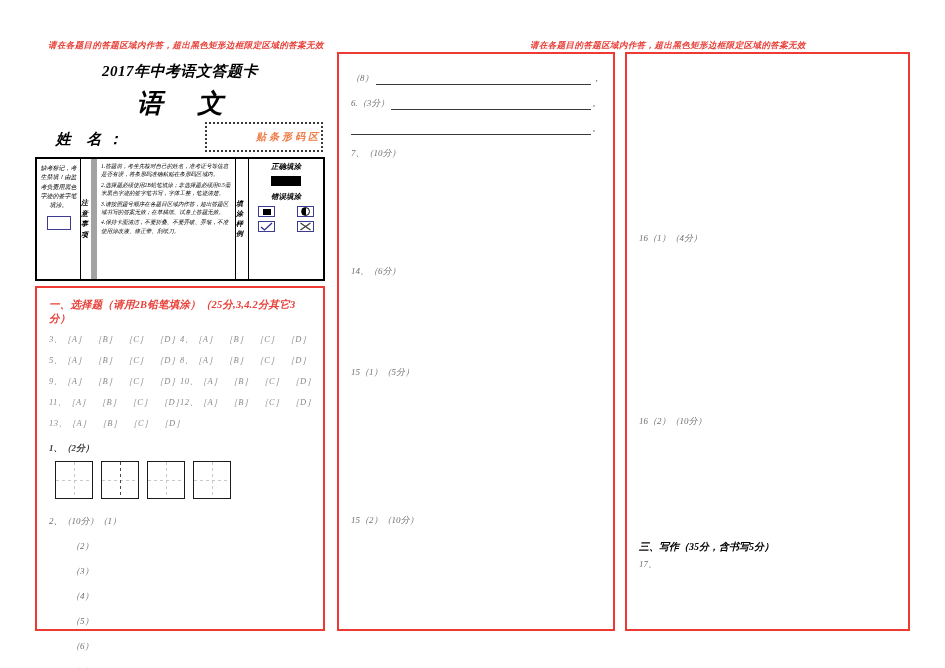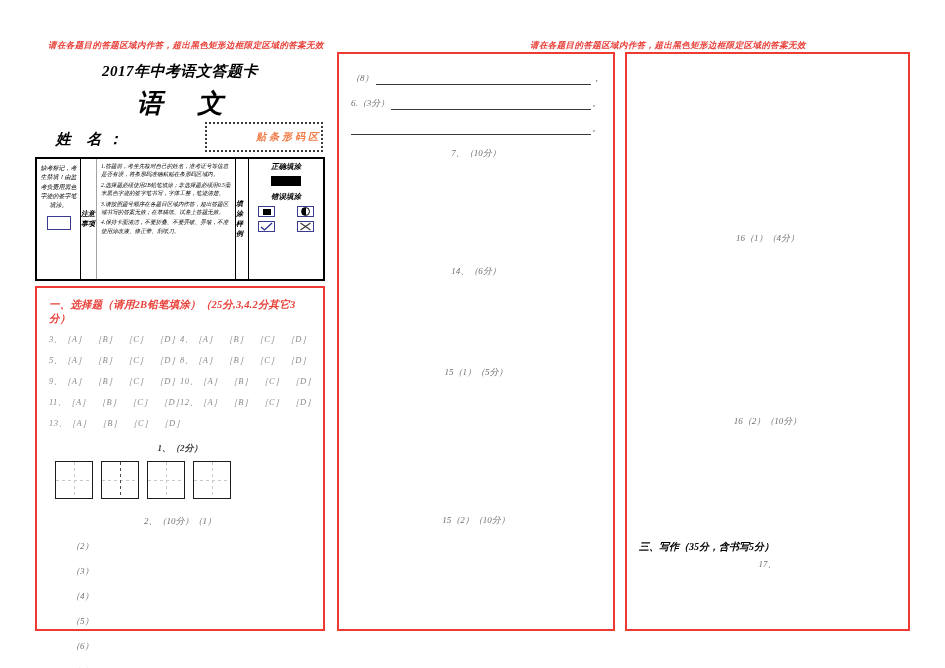--- a/index.html
+++ b/index.html
@@ -115,21 +115,21 @@
     line-height: 1.55;
     text-align: center;
   }
   .nt-c1 .absent-box {
     width: 22px; height: 12px;
     border: 1px solid #3b3b8f;
     margin: 6px auto 0 auto;
   }
   .nt-c2 {
     width: 16px;
-    border-right: 1px solid #a3a3a3;
+    border-right: 6px solid #a3a3a3;
     font-size: 7px;
     font-weight: bold;
     display: flex;
     flex-direction: column;
     align-items: center;
     justify-content: center;
     line-height: 1.5;
     padding: 2px 0;
   }
   .nt-c3 {
@@ -199,21 +199,20 @@
     letter-spacing: 0.5px;
   }
   .mc-item { width: 50%; display: flex; align-items: center; }
   .mc-num { width: 20px; }
   .mc-opt { margin-right: 7px; }
 
   .q-label {
     font-size: 9px;
     color: #6f6f6f;
     margin: 0;
-    text-align: center;
   }
   .q-label.bold { font-weight: bold; color: #3d3d3d; }
 
   .grid-row { display: flex; gap: 8px; margin: 6px 0 16px 6px; }
   .tzg {
     width: 38px; height: 38px;
     border: 1.5px solid #1c1c1c;
     position: relative;
     box-sizing: border-box;
   }

